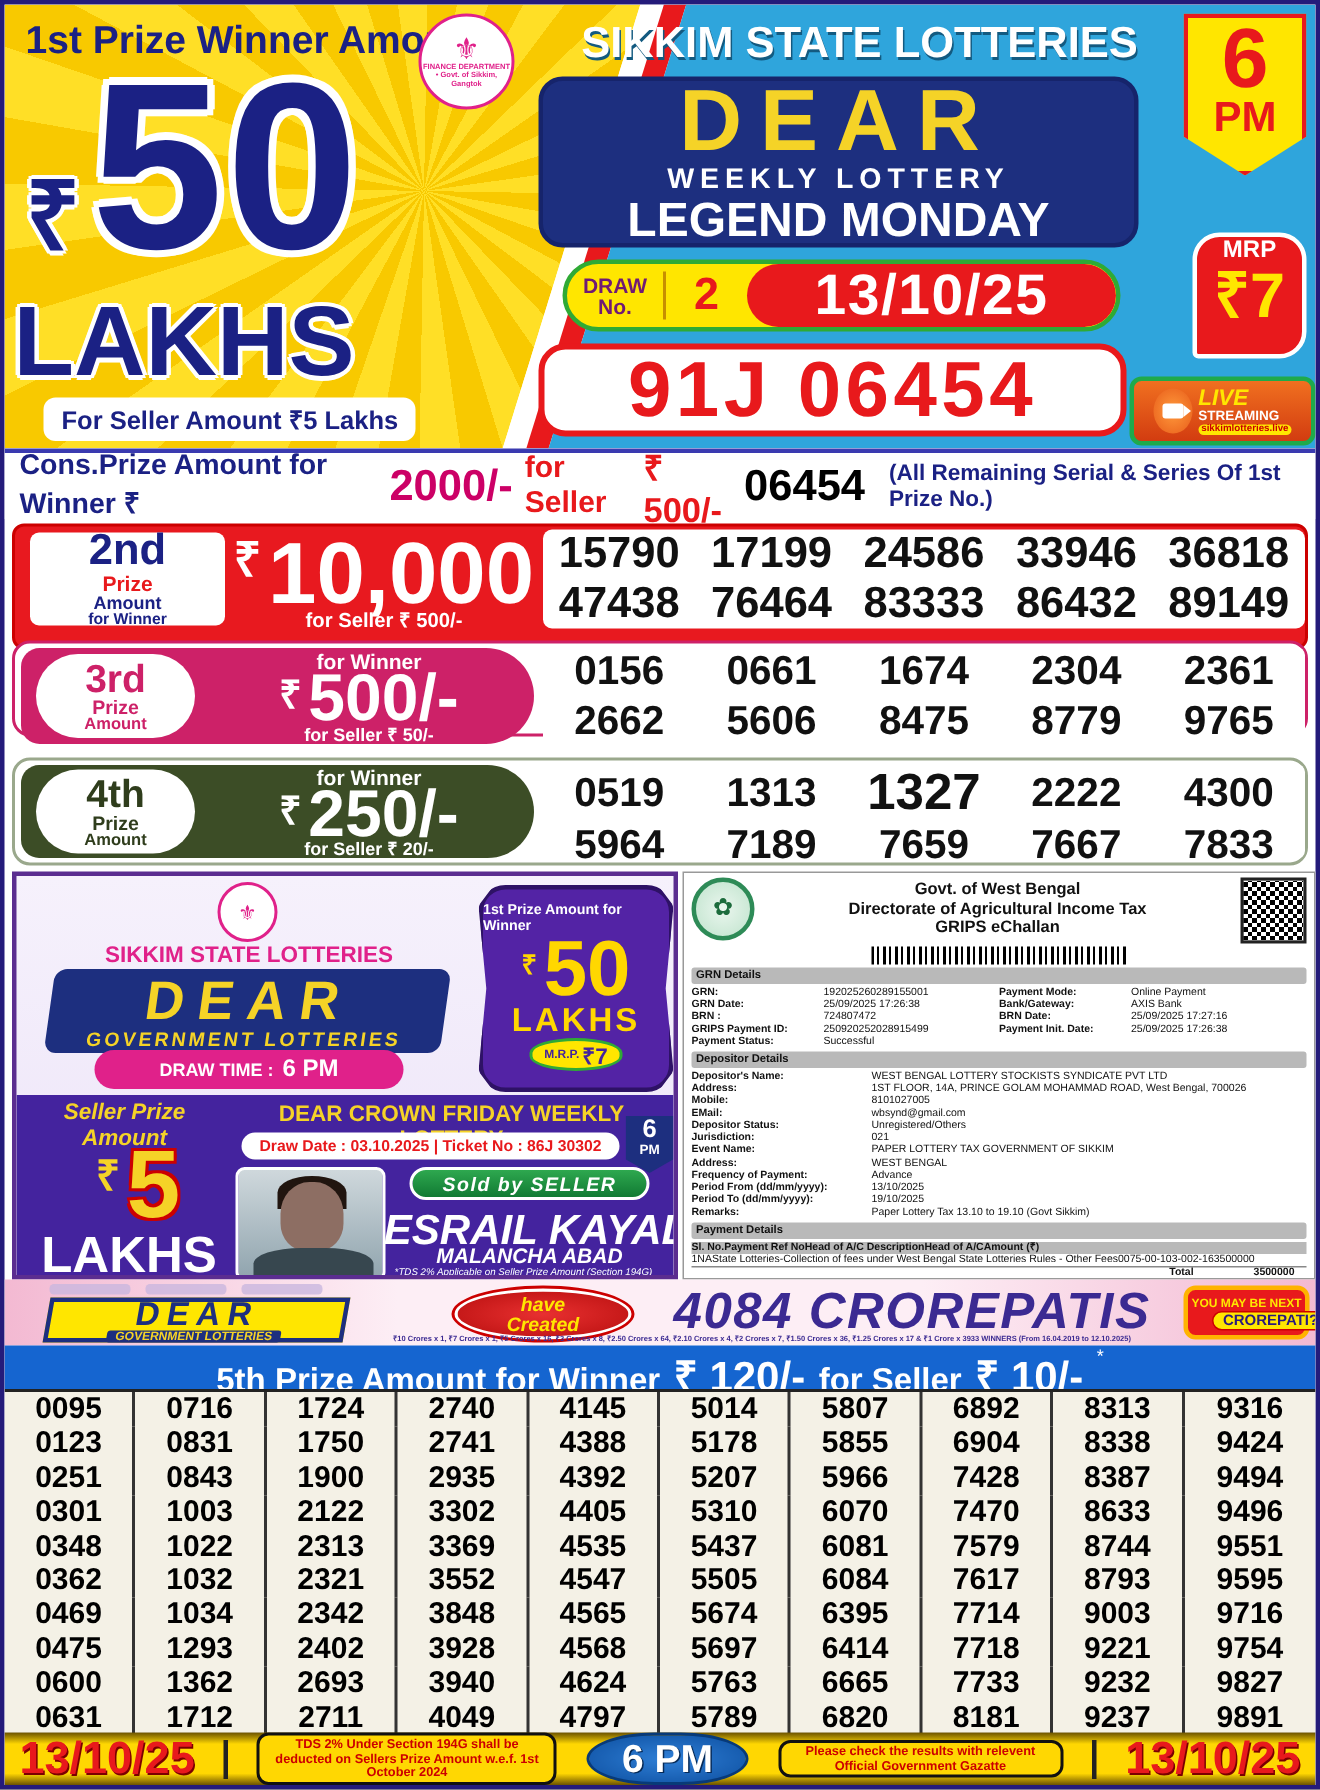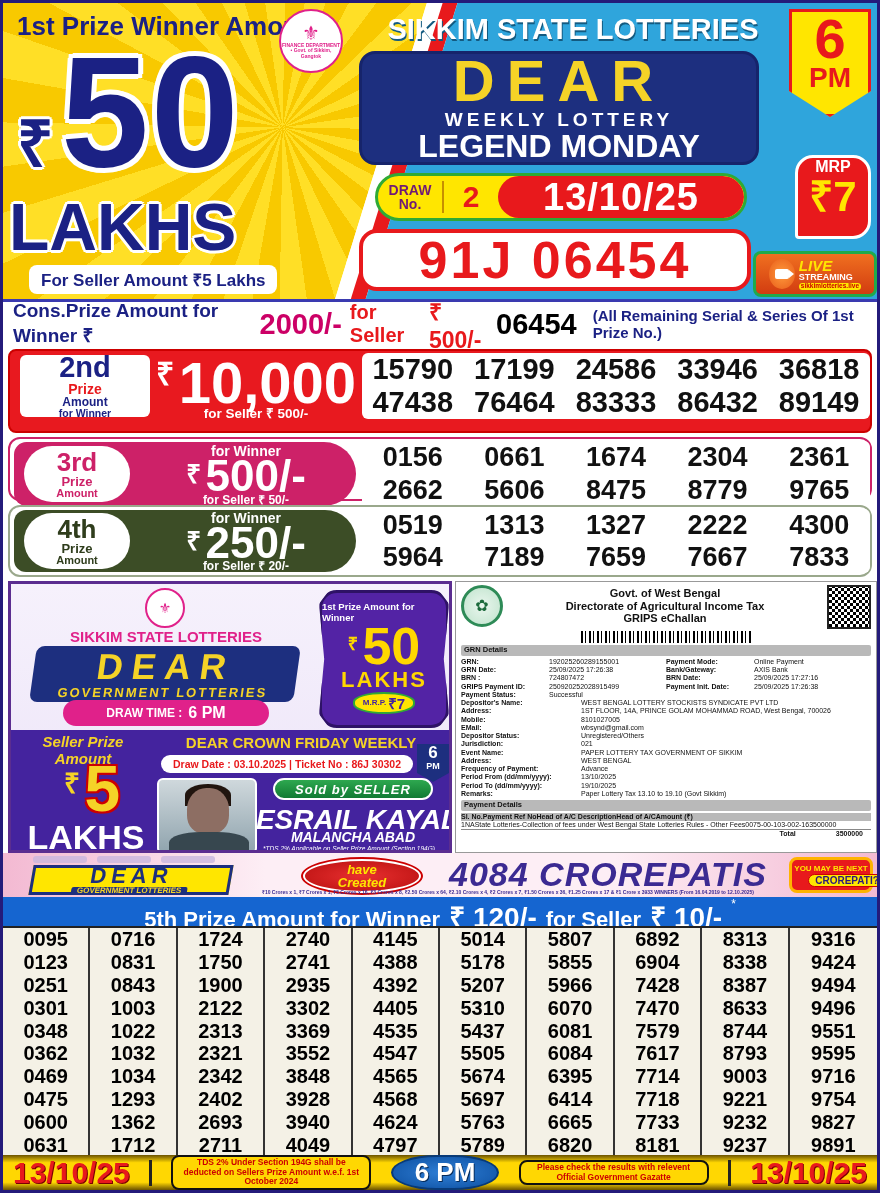--- a/index.html
+++ b/index.html
@@ -31,21 +31,21 @@
   .cam i{width:14px;height:10px;background:#fff;border-radius:2px;position:relative;display:block;}
   .cam i:after{content:"";position:absolute;right:-5px;top:1px;border-left:5px solid #fff;border-top:4px solid transparent;border-bottom:4px solid transparent;}
 
   
   .cons{top:296px;left:0;width:874px;height:47px;background:#fff;border-top:3px solid #3a3ab0;display:flex;align-items:center;gap:8px;padding:0 10px;}
 
   
   .band{left:5px;width:864px;border-radius:8px;}
   .band2{top:346px;height:84px;background:#e8191f;border:2px solid #c00;}
   .band34{background:#fff;}
-  .band3{top:434px;height:64px;border:2px solid #cd2168;border-radius:12px;}
+  .band3{top:424px;height:64px;border:2px solid #cd2168;border-radius:12px;}
   .band4{top:502px;height:72px;border:2px solid #9aa88c;border-radius:12px;}
   .lblbox{background:#fff;border-radius:6px;display:flex;flex-direction:column;align-items:center;justify-content:center;line-height:1;}
   .colorband{border-radius:14px 36px 36px 14px;}
   .numgrid{display:grid;grid-template-columns:repeat(5,1fr);align-items:center;justify-items:center;background:#fff;border-radius:6px;}
   .numgrid .pn{font-weight:bold;color:#111;}
 
   
   .poster{top:578px;left:5px;width:444px;height:272px;background:linear-gradient(#f6f1fc,#ece4f8);border:3px solid #5b2d90;overflow:hidden;}
   .poster-purple{position:absolute;left:0;top:146px;width:100%;height:126px;background:#44239e;}
   .dearskew{background:#1d2f7f;transform:skewX(-8deg);border-radius:8px;display:flex;flex-direction:column;align-items:center;justify-content:center;}
@@ -240,21 +240,21 @@
     </div>
     <div class="abs ctr b" style="left:130px;top:3px;width:212px;color:#fff;font-size:14px;">for Winner</div>
     <div class="abs ctr" style="left:130px;top:11px;width:212px;color:#fff;">
       <span class="b" style="font-size:26px;vertical-align:8px;">₹</span>
       <span style="font-size:44px;font-weight:800;">250/-</span>
     </div>
     <div class="abs ctr b" style="left:130px;top:50px;width:212px;color:#fff;font-size:12px;">for Seller ₹ 20/-</div>
     <div class="abs numgrid" style="left:352px;top:2px;width:508px;height:64px;">
         <span class="pn" style="font-size:27px;">0519</span>
         <span class="pn" style="font-size:27px;">1313</span>
-        <span class="pn" style="font-size:27px;">1327</span>
+        <span class="pn" style="font-size:34px;">1327</span>
         <span class="pn" style="font-size:27px;">2222</span>
         <span class="pn" style="font-size:27px;">4300</span>
         <span class="pn" style="font-size:27px;">5964</span>
         <span class="pn" style="font-size:27px;">7189</span>
         <span class="pn" style="font-size:27px;">7659</span>
         <span class="pn" style="font-size:27px;">7667</span>
         <span class="pn" style="font-size:27px;">7833</span>
       </div>
   </div>
 
@@ -358,20 +358,21 @@
           <div class="kv">
             <span class="k">BRN Date:</span>
             <span class="v">25/09/2025 17:27:16</span>
           </div>
           <div class="kv">
             <span class="k">Payment Init. Date:</span>
             <span class="v">25/09/2025 17:26:38</span>
           </div>
         </div>
     </div>
+    <div class="secbar">Depositor Details</div>
     <div>
         <div class="kv kv2">
           <span class="k">Depositor's Name:</span>
           <span class="v">WEST BENGAL LOTTERY STOCKISTS SYNDICATE PVT LTD</span>
         </div>
         <div class="kv kv2">
           <span class="k">Address:</span>
           <span class="v">1ST FLOOR, 14A, PRINCE GOLAM MOHAMMAD ROAD, West Bengal, 700026</span>
         </div>
         <div class="kv kv2">

